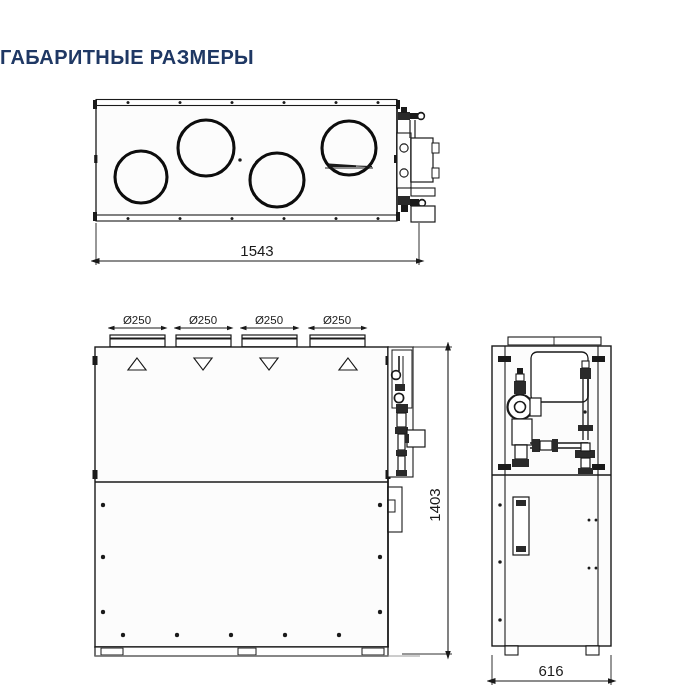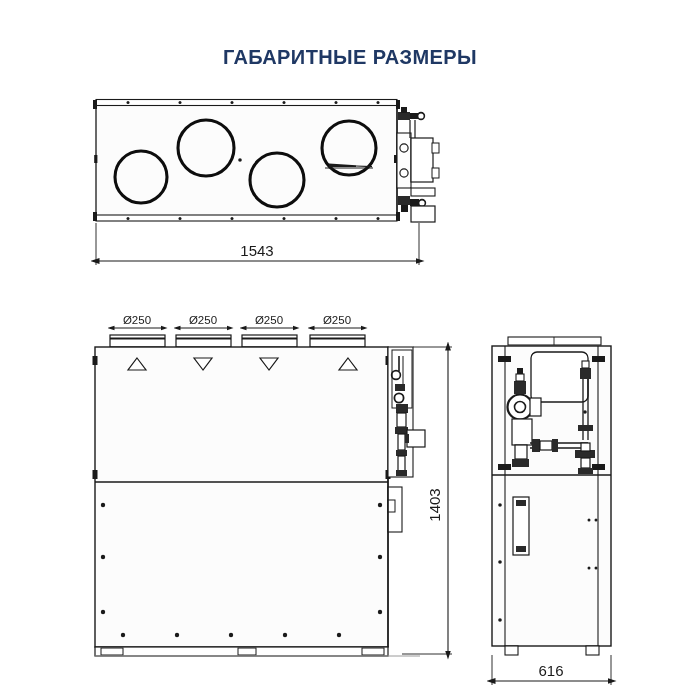--- a/index.html
+++ b/index.html
@@ -18,21 +18,21 @@
     position: relative;
     width: 700px;
     height: 700px;
     background: #ffffff;
   }
   .title {
     position: absolute;
     top: 46px;
     left: 0;
     width: 700px;
-    text-align: center;
+    text-align: left;
     font-family: "Liberation Sans", sans-serif;
     font-size: 20px;
     font-weight: bold;
     letter-spacing: 0.4px;
     color: #1f3864;
   }
   svg.drawing {
     position: absolute;
     top: 0;
     left: 0;

